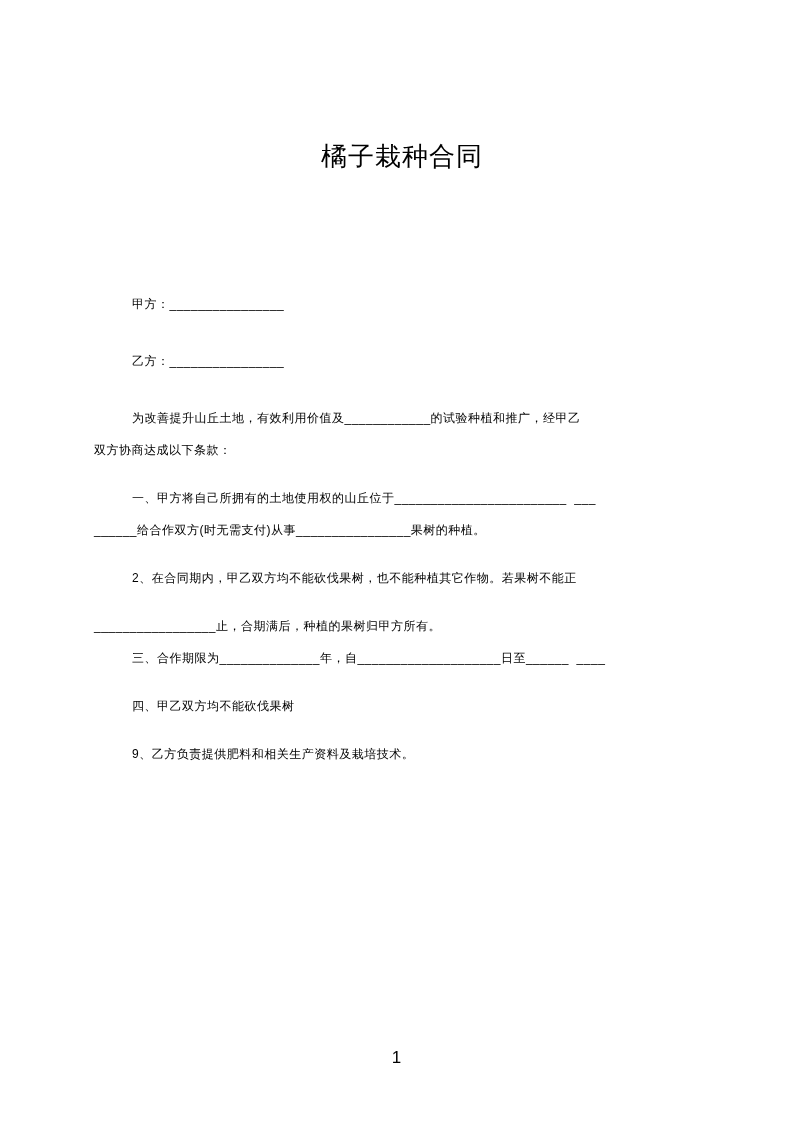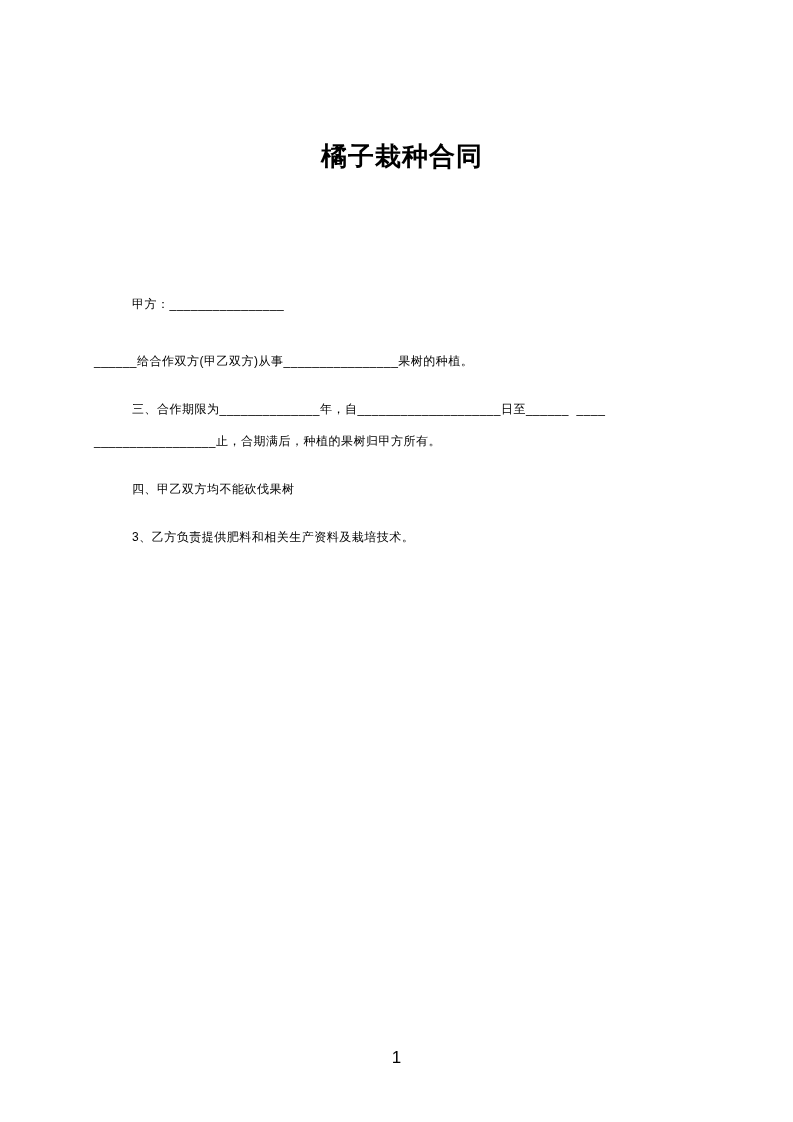--- a/index.html
+++ b/index.html
@@ -19,21 +19,21 @@
   .content {
     position: absolute;
     left: 94px;
     top: 0;
     width: 616px;
   }
   .doc-title {
     margin-top: 136px;
     text-align: center;
     font-size: 26px;
-    font-weight: bold;
+    font-weight: normal;
     line-height: 40px;
     letter-spacing: 1px;
   }
   .para {
     margin-bottom: 16px;
   }
   .para.party-a {
     margin-top: 112px;
   }
   .para.party {
@@ -63,42 +63,51 @@
 
 <div class="page">
   <div class="content">
 
     <div class="doc-title">橘子栽种合同</div>
 
     <div class="para party party-a">
       <div class="line indent">甲方：________________</div>
     </div>
 
-
+    <div class="para party">
+      <div class="line indent">乙方：________________</div>
+    </div>
 
     <div class="para">
-      <div class="line">______给合作双方(甲乙双方)从事________________果树的种植。</div>
+      <div class="line indent">为改善提升山丘土地，有效利用价值及____________的试验种植和推广，经甲乙</div>
+      <div class="line">双方协商达成以下条款：</div>
+    </div>
+
+    <div class="para">
+      <div class="line indent">一、甲方将自己所拥有的土地使用权的山丘位于________________________  ___</div>
+      <div class="line">______给合作双方(时无需支付)从事________________果树的种植。</div>
     </div>
 
 
     <div class="para">
+      <div class="line indent">2、在合同期内，甲乙双方均不能砍伐果树，也不能种植其它作物。若果树不能正</div>
     </div>
 
     <div class="para">
+      <div class="line">_________________止，合期满后，种植的果树归甲方所有。</div>
       <div class="line indent">三、合作期限为______________年，自____________________日至______  ____</div>
-      <div class="line">_________________止，合期满后，种植的果树归甲方所有。</div>
     </div>
 
     <div class="para">
       <div class="line indent">四、甲乙双方均不能砍伐果树</div>
     </div>
 
     <div class="para">
     </div>
 
     <div class="para">
-      <div class="line indent">3、乙方负责提供肥料和相关生产资料及栽培技术。</div>
+      <div class="line indent">9、乙方负责提供肥料和相关生产资料及栽培技术。</div>
     </div>
 
   </div>
 
   <div class="page-footer">1</div>
 </div>
 
 </body></html>

